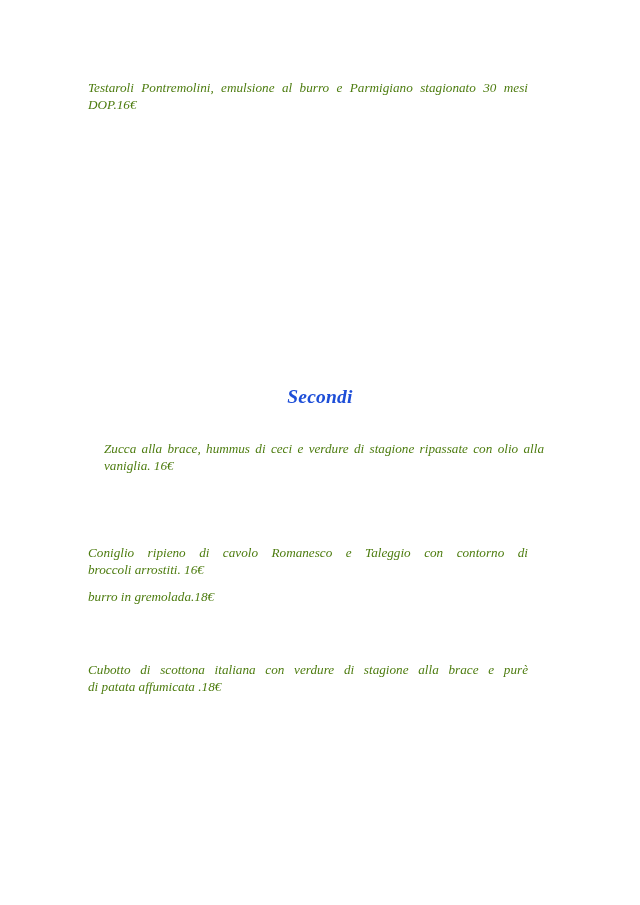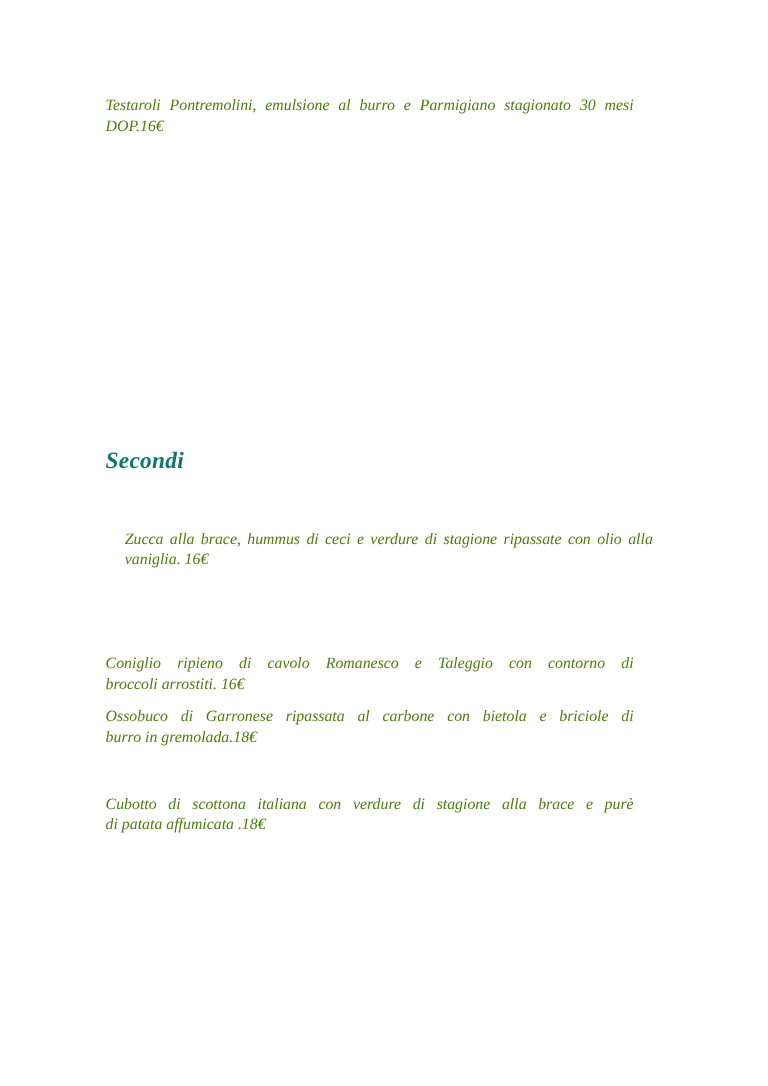--- a/index.html
+++ b/index.html
@@ -51,26 +51,27 @@
     left: 0;
     top: 79px;
     width: 440px;
   }
 
   .section-heading {
     position: absolute;
     left: 0;
     top: 373px;
     width: 440px;
+    text-align: center;
     font-style: italic;
     font-size: 19.5px;
     line-height: 24px;
-    color: #0f766e;
+    color: #1d4ed8;
     letter-spacing: 0.2px;
-    margin: 0;
+    margin: 12px;
   }
 
   .entry-1 { position: absolute; left: 16px; top: 440px;  width: 440px; }
   .entry-2 { position: absolute; left: 0; top: 515px;  width: 440px; }
   .entry-3 { position: absolute; left: 0; top: 588px;  width: 440px; }
   .entry-4 { position: absolute; left: 0; top: 661px;  width: 440px; }
 
   
   .entry-4 .line-a {
     display: block;
@@ -102,21 +103,20 @@
       <span class="line-a">Zucca alla brace, hummus di ceci e verdure di stagione ripassate con</span>
       <span class="tail">olio alla vaniglia. 16€</span>
     </p>
 
     <p class="menu-entry entry-2">
       <span class="line-a" style="display:block;text-align:justify;text-align-last:justify;margin-top:29px;">Coniglio ripieno di cavolo Romanesco e Taleggio con contorno di</span>
       <span class="tail">broccoli arrostiti. 16€</span>
     </p>
 
     <p class="menu-entry entry-3">
-      <span class="line-a" style="display:block;text-align:justify;text-align-last:justify;">Ossobuco di Garronese ripassata al carbone con bietola e briciole di</span>
       <span class="tail">burro in gremolada.18€</span>
     </p>
 
     <p class="menu-entry entry-4">
       <span class="line-a">Cubotto di scottona italiana con verdure di stagione alla brace e purè</span>
       <span class="line-b">di patata affumicata .18€</span>
     </p>
 
   </div>
 </div>

